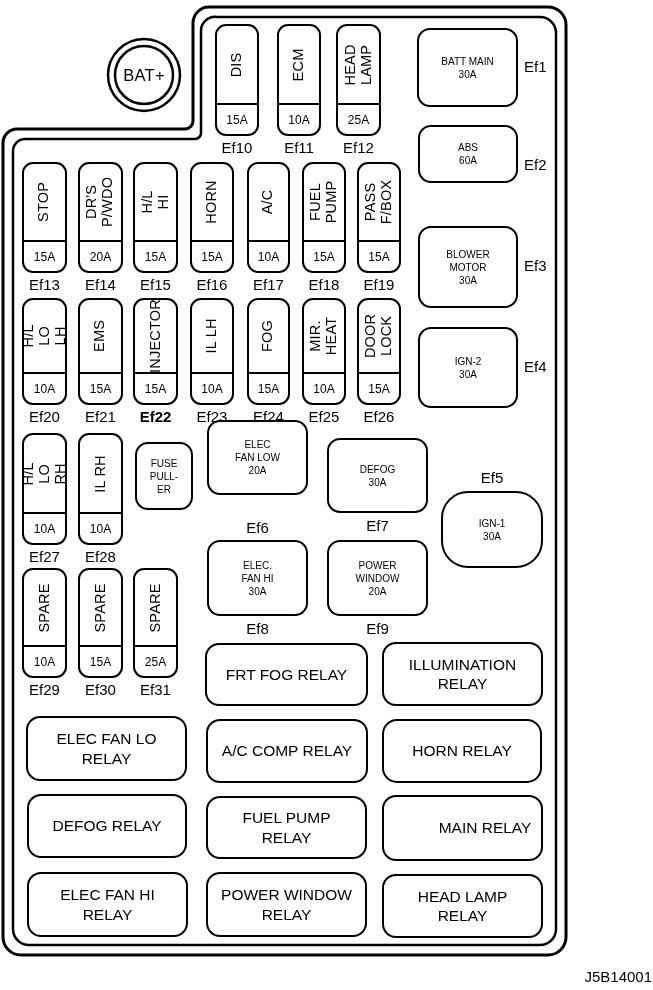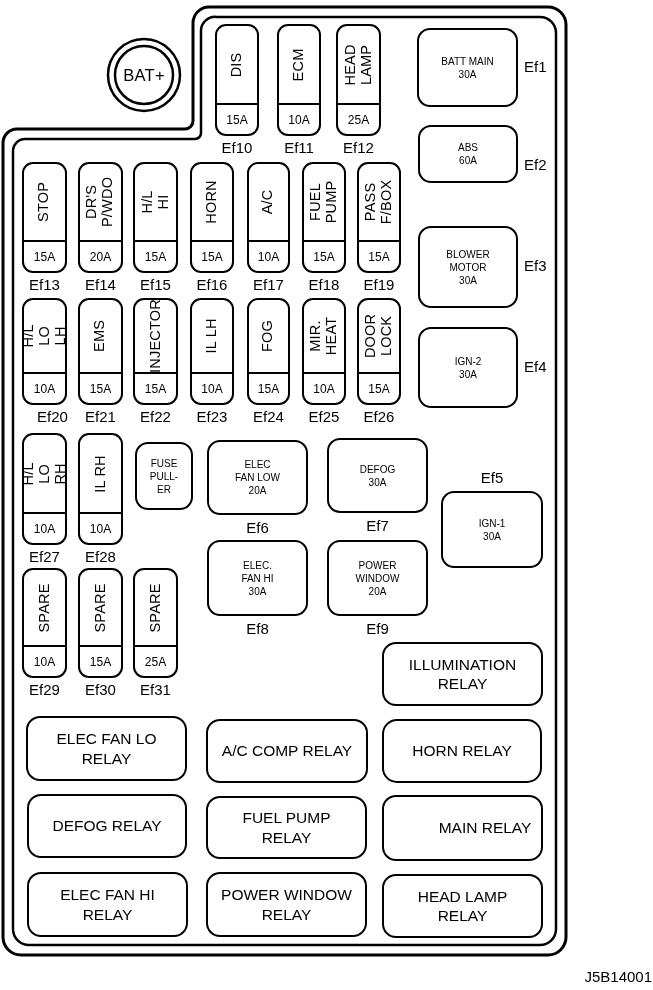--- a/index.html
+++ b/index.html
@@ -137,35 +137,35 @@
         </div>
         <div class="fuse-amp">15A</div>
       </div>
       <div class="ef-label" style="left: 347px; top: 276px; width: 64px;">Ef19</div>
       <div class="fuse" style="left: 22px; top: 298px; width: 45px; height: 107px;">
         <div class="fuse-name">
           <div class="vtext">H/L LO LH</div>
         </div>
         <div class="fuse-amp">10A</div>
       </div>
-      <div class="ef-label" style="left: 12px; top: 408px; width: 65px; padding-left: 8px;">Ef20</div>
+      <div class="ef-label" style="left: 12px; top: 408px; width: 65px;">Ef20</div>
       <div class="fuse" style="left: 78px; top: 298px; width: 45px; height: 107px;">
         <div class="fuse-name">
           <div class="vtext">EMS</div>
         </div>
         <div class="fuse-amp">15A</div>
       </div>
       <div class="ef-label" style="left: 68px; top: 408px; width: 65px;">Ef21</div>
       <div class="fuse" style="left: 133px; top: 298px; width: 45px; height: 107px;">
         <div class="fuse-name">
           <div class="vtext">INJECTOR</div>
         </div>
         <div class="fuse-amp">15A</div>
       </div>
-      <div class="ef-label" style="left: 123px; top: 408px; width: 65px;">Ef22</div>
+      <div class="ef-label" style="left: 123px; top: 408px; width: 65px; font-weight: bold;">Ef22</div>
       <div class="fuse" style="left: 190px; top: 298px; width: 44px; height: 107px;">
         <div class="fuse-name">
           <div class="vtext">IL LH</div>
         </div>
         <div class="fuse-amp">10A</div>
       </div>
       <div class="ef-label" style="left: 180px; top: 408px; width: 64px;">Ef23</div>
       <div class="fuse" style="left: 247px; top: 298px; width: 43px; height: 107px;">
         <div class="fuse-name">
           <div class="vtext">FOG</div>
@@ -230,41 +230,42 @@
       <div class="cartridge" style="left: 418px; top: 125px; width: 100px; height: 58px;">ABS
 60A</div>
       <div class="ef-label side" style="left: 524px; top: 156px; width: 44px;">Ef2</div>
       <div class="cartridge" style="left: 418px; top: 226px; width: 100px; height: 82px;">BLOWER
 MOTOR
 30A</div>
       <div class="ef-label side" style="left: 524px; top: 257px; width: 44px;">Ef3</div>
       <div class="cartridge" style="left: 418px; top: 327px; width: 100px; height: 81px;">IGN-2
 30A</div>
       <div class="ef-label side" style="left: 524px; top: 357.5px; width: 44px;">Ef4</div>
-      <div class="cartridge" style="left: 441px; top: 491px; width: 102px; height: 77px;">IGN-1
+      <div class="cartridge" style="left: 441px; top: 491px; width: 102px; height: 77px; border-radius: 27px;">IGN-1
 30A</div>
       <div class="ef-label" style="left: 441px; top: 469px; width: 102px;">Ef5</div>
-      <div class="cartridge" style="left: 207px; top: 440px; width: 101px; height: 75px;">ELEC
+      <div class="cartridge" style="left: 207px; top: 420px; width: 101px; height: 75px;">ELEC
 FAN LOW
 20A</div>
       <div class="ef-label" style="left: 207px; top: 519px; width: 101px;">Ef6</div>
       <div class="cartridge" style="left: 327px; top: 438px; width: 101px; height: 75px;">DEFOG
 30A</div>
       <div class="ef-label" style="left: 327px; top: 517px; width: 101px;">Ef7</div>
       <div class="cartridge" style="left: 207px; top: 540px; width: 101px; height: 76px;">ELEC.
 FAN HI
 30A</div>
       <div class="ef-label" style="left: 207px; top: 620px; width: 101px;">Ef8</div>
       <div class="cartridge" style="left: 327px; top: 540px; width: 101px; height: 76px;">POWER
 WINDOW
 20A</div>
       <div class="ef-label" style="left: 327px; top: 620px; width: 101px;">Ef9</div>
       <div class="cartridge" style="left: 135px; top: 442px; width: 58px; height: 68px;">FUSE
 PULL-
 ER</div>
+      <div class="relay" style="left: 205px; top: 643px; width: 163px; height: 63px;">FRT FOG RELAY</div>
       <div class="relay" style="left: 382px; top: 642px; width: 161px; height: 64px;">ILLUMINATION
 RELAY</div>
       <div class="relay" style="left: 26px; top: 716px; width: 161px; height: 65px;">ELEC FAN LO
 RELAY</div>
       <div class="relay" style="left: 206px; top: 719px; width: 162px; height: 64px;">A/C COMP RELAY</div>
       <div class="relay" style="left: 382px; top: 719px; width: 160px; height: 64px; border-radius: 15px;">HORN RELAY</div>
       <div class="relay" style="left: 27px; top: 794px; width: 160px; height: 64px;">DEFOG RELAY</div>
       <div class="relay" style="left: 206px; top: 796px; width: 161px; height: 63px;">FUEL PUMP
 RELAY</div>
       <div class="relay" style="left: 382px; top: 795px; width: 161px; height: 66px; padding-left: 45px;">MAIN RELAY</div>

